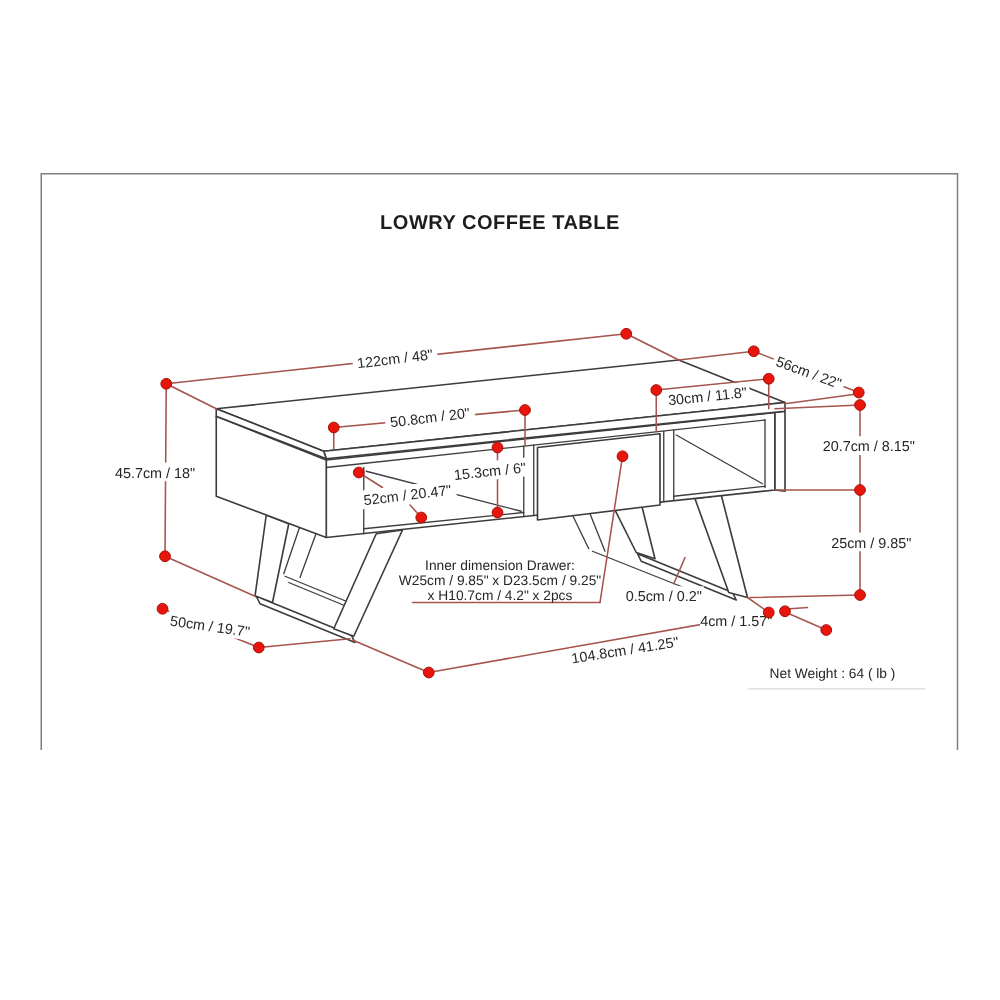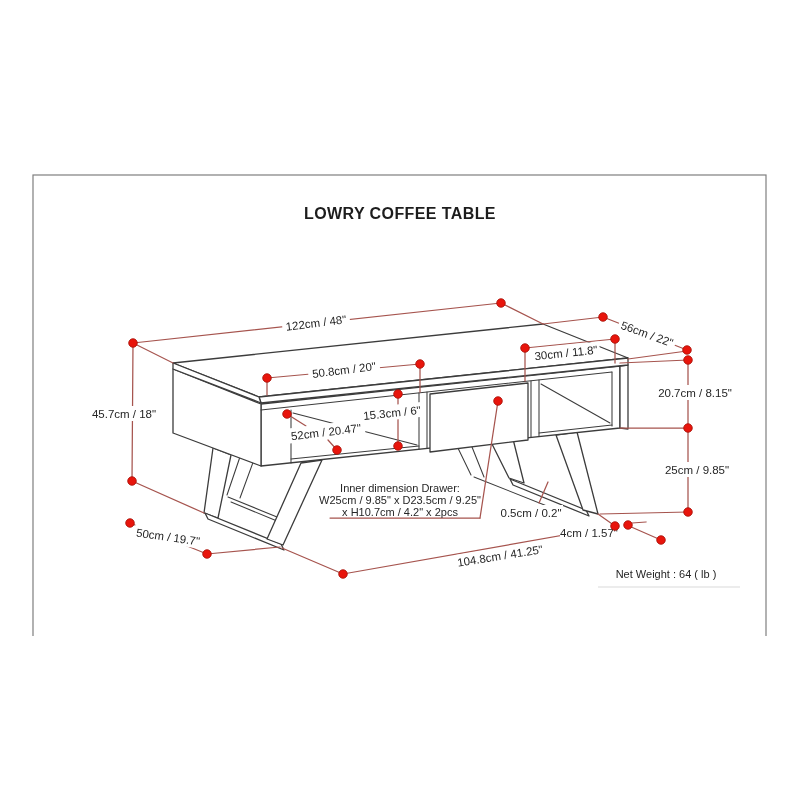--- a/index.html
+++ b/index.html
@@ -1,21 +1,20 @@
 <!DOCTYPE html>
 <html><head>
 <meta charset="utf-8">
 <style>
   html,body{margin:0;padding:0;background:#fff;}
   .canvas{
     position:relative;
     width:800px;height:600px;
     background:#ffffff;
     font-family:"Liberation Sans", sans-serif;
-    margin-top:36px;
   }
   svg{display:block;}
   .blkf{stroke:#3c3c3c;stroke-width:1.3;fill:#ffffff;stroke-linejoin:round;}
   .thin{stroke:#3c3c3c;stroke-width:1.05;fill:none;stroke-linecap:round;}
   .red{stroke:#a6544e;stroke-width:1.25;fill:none;stroke-linecap:round;}
   .dot{fill:#e8150c;stroke:#a50f06;stroke-width:0.8;}
   .lblbg{fill:#ffffff;}
   .lbl{font-size:11.5px;fill:#262626;}
   .note{font-size:11px;fill:#262626;}
   .ttl{font-size:16px;font-weight:bold;fill:#1d1d1d;letter-spacing:.4px;}

